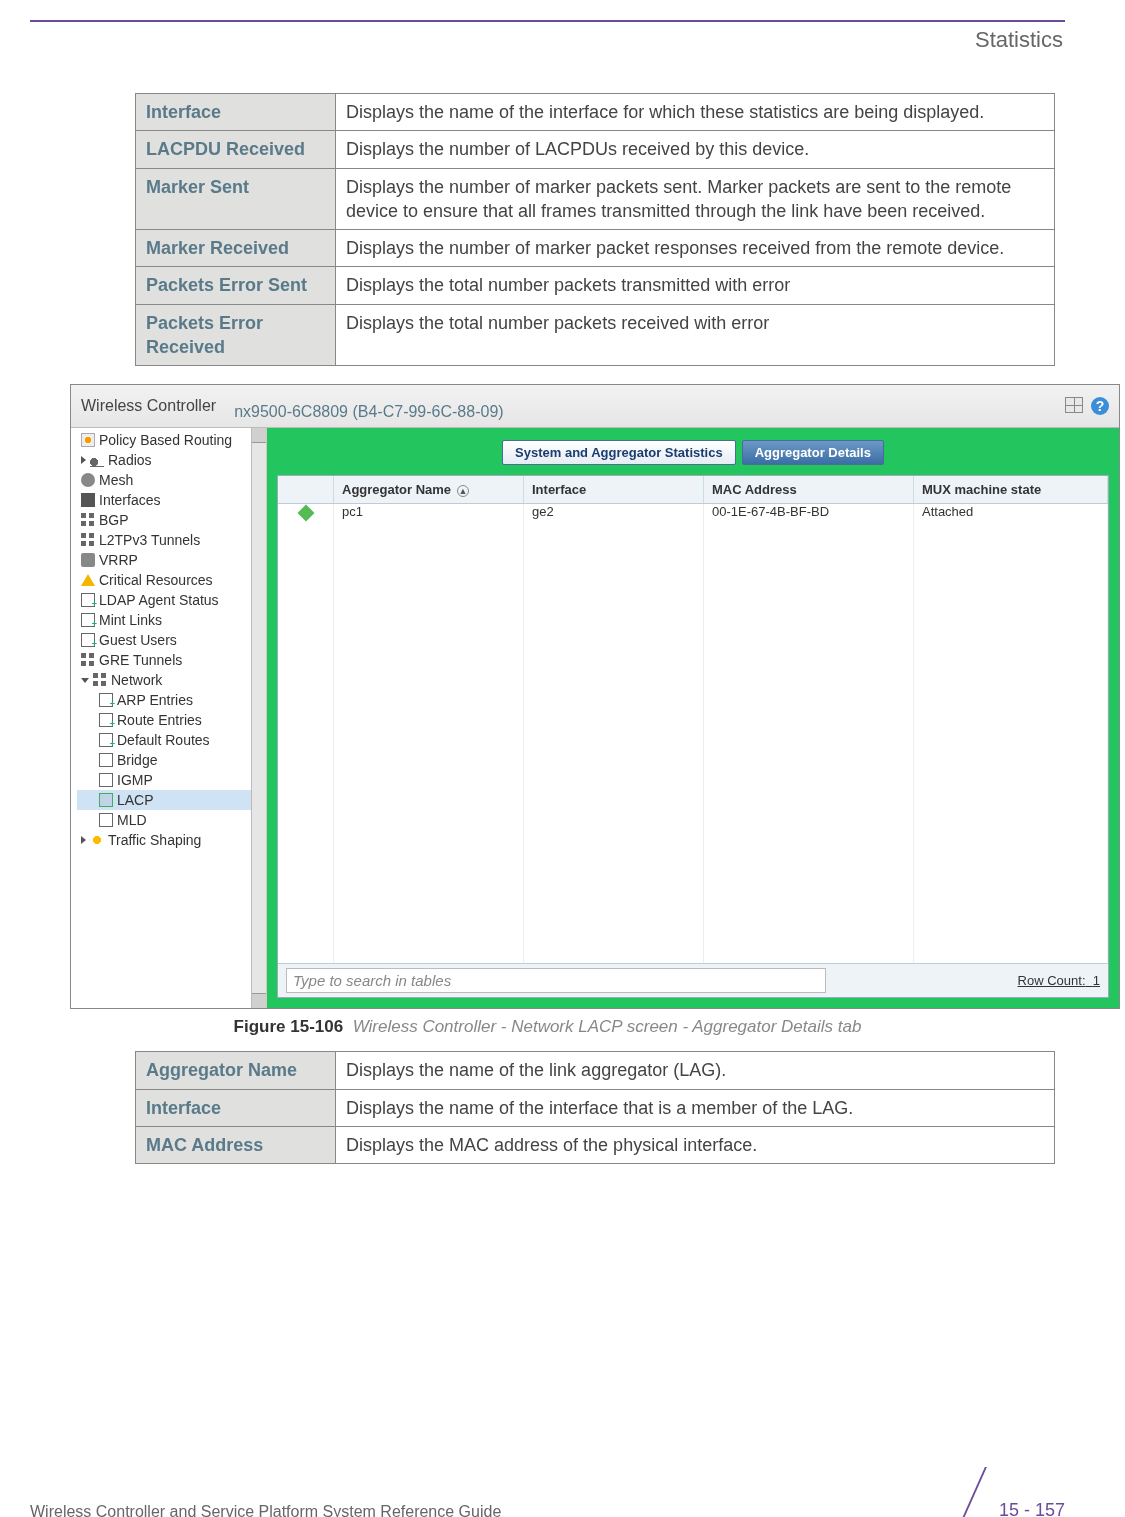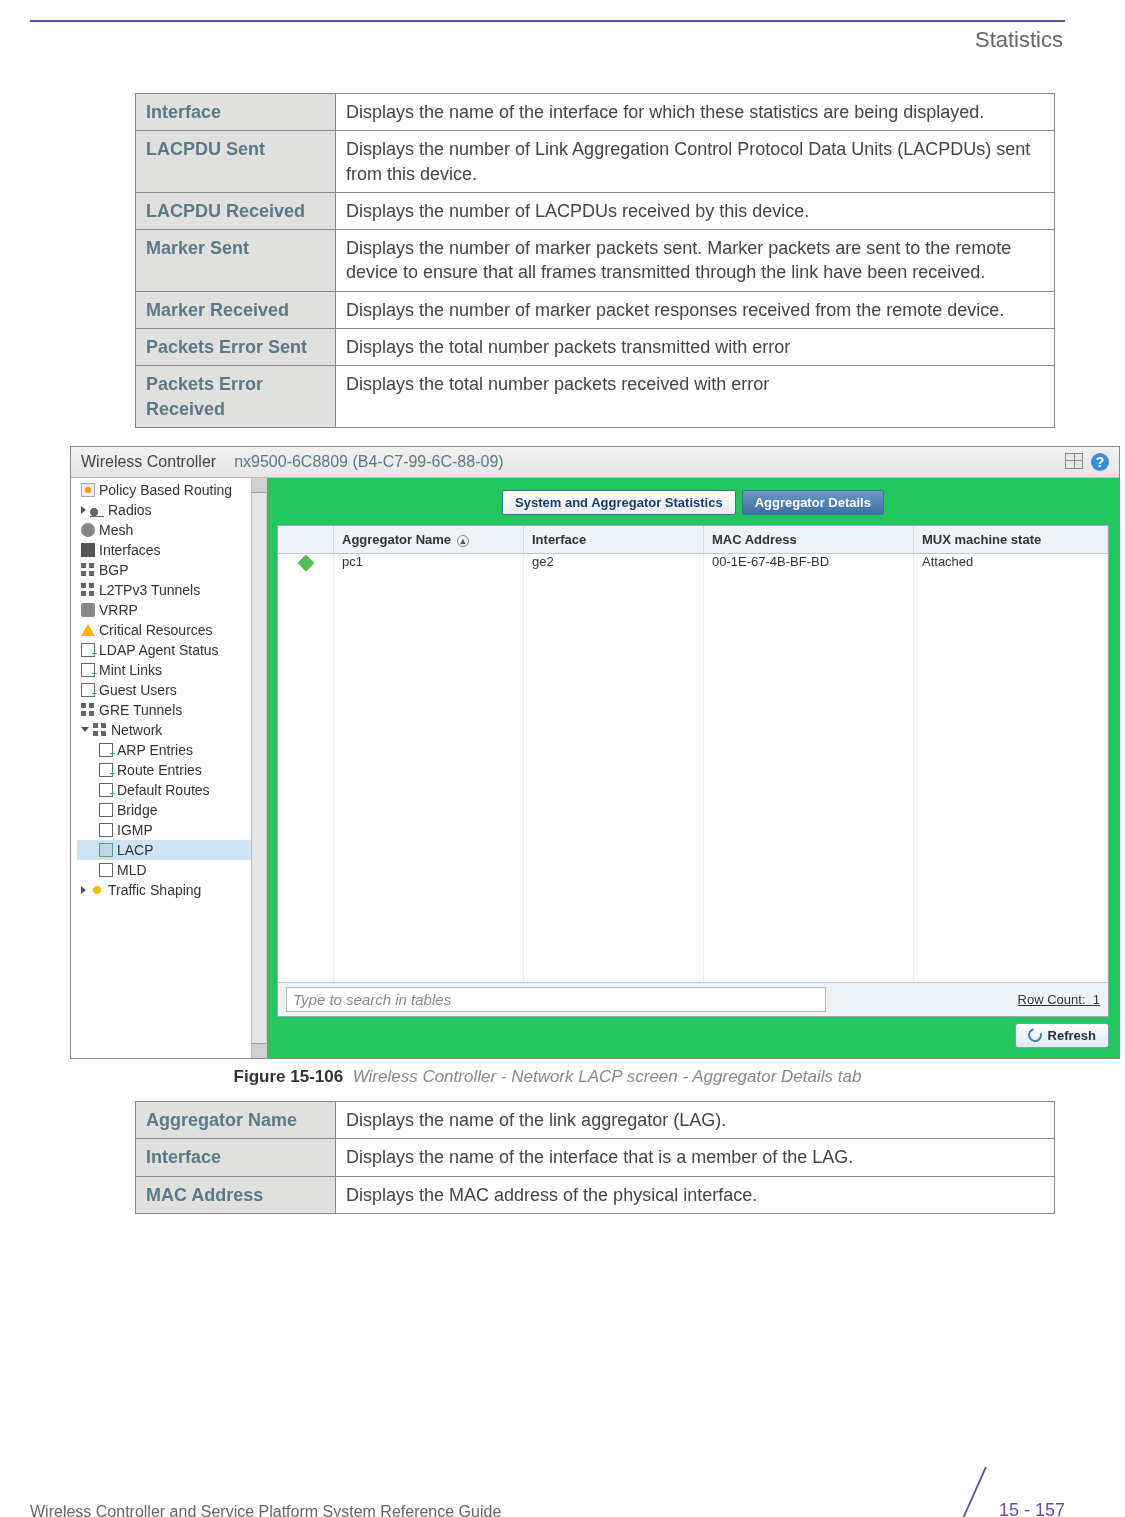--- a/index.html
+++ b/index.html
@@ -59,21 +59,21 @@
   }
   .fig-titlebar {
     background: linear-gradient(#f2f2f2, #e6e6e6);
     border-bottom: 1px solid #bbb;
     padding: 6px 10px;
     display: flex;
     align-items: center;
     font-size: 16px;
   }
   .fig-titlebar .wc { color: #444; font-weight: 500; }
-  .fig-titlebar .dev { color: #5a7a8a; margin-left: 18px; }
+  .fig-titlebar .dev { color: #5a7a8a; margin-left: 18px; margin-top: 12px; }
   .fig-titlebar .ticons { margin-left: auto; display:flex; gap:8px; }
   .ticon-grid {
     width: 18px; height: 16px;
     border: 1px solid #888;
     background:
       linear-gradient(#888,#888) 0 50%/100% 1px no-repeat,
       linear-gradient(#888,#888) 50% 0/1px 100% no-repeat,
       #e8e8e8;
   }
   .ticon-help {
@@ -206,24 +206,20 @@
 <div class="header-bar"></div>
 <div class="header-label">Statistics</div>
 
 <table class="desc-table">
   <tbody>
         <tr>
           <td class="label">Interface</td>
           <td>Displays the name of the interface for which these statistics are being displayed.</td>
         </tr>
   <tr>
-          <td class="label">LACPDU Sent</td>
-          <td>Displays the number of Link Aggregation Control Protocol Data Units (LACPDUs) sent from this device.</td>
-        </tr>
-  <tr>
           <td class="label">LACPDU Received</td>
           <td>Displays the number of LACPDUs received by this device.</td>
         </tr>
   <tr>
           <td class="label">Marker Sent</td>
           <td>Displays the number of marker packets sent. Marker packets are sent to the remote device to ensure that all frames transmitted through the link have been received.</td>
         </tr>
   <tr>
           <td class="label">Marker Received</td>
           <td>Displays the number of marker packet responses received from the remote device.</td>
@@ -360,26 +356,20 @@
             <div class="cell c1">pc1</div>
             <div class="cell c2">ge2</div>
             <div class="cell c3">00-1E-67-4B-BF-BD</div>
             <div class="cell c4">Attached</div>
           </div>
           <div class="grid-foot">
             <div class="search-box">Type to search in tables</div>
             <div class="rowcount"><span>Row Count:</span>&nbsp;&nbsp;<span>1</span></div>
           </div>
         </div>
-        <div class="refresh-row">
-          <span class="btn-refresh">
-            <span class="ref-ico"></span>
-            <span>Refresh</span>
-          </span>
-        </div>
       </div>
     </div>
   </div>
 </div>
 <div class="fig-caption">
   <b>Figure 15-106</b>&nbsp;&nbsp;<i>Wireless Controller - Network LACP screen - Aggregator Details tab</i>
 </div>
 
 
 <table class="desc-table">

